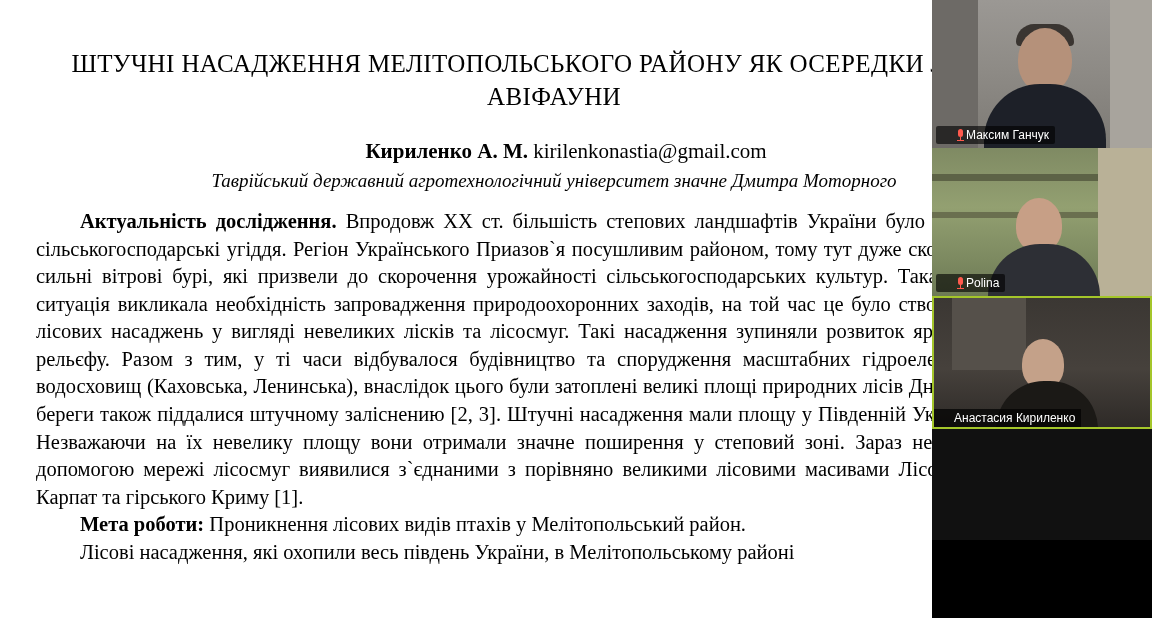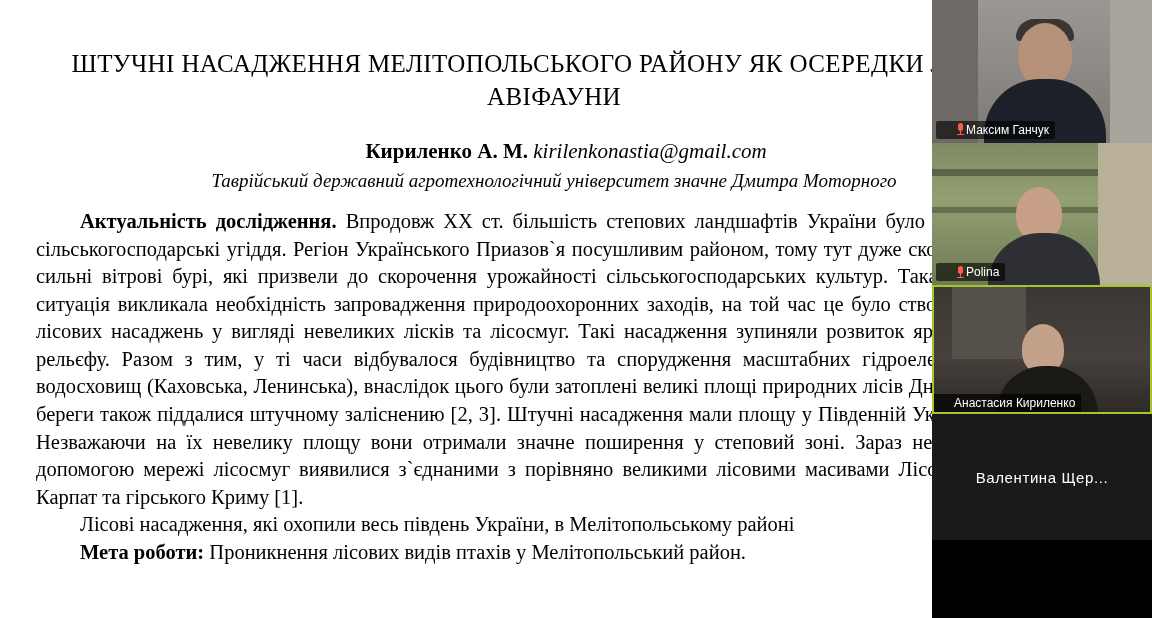--- a/index.html
+++ b/index.html
@@ -46,21 +46,20 @@
   .doc-author {
     text-align: center;
     margin-top: 26px;
     font-size: 21px;
   }
   .doc-author .a-name {
     font-weight: bold;
     margin-left: 24px;
   }
   .doc-author .a-mail {
-    font-style: italic;
   }
   .doc-affil {
     text-align: center;
     margin-top: 6px;
     font-size: 19px;
     font-style: italic;
   }
   .doc-body {
     margin-top: 16px;
     font-size: 20.5px;
@@ -272,24 +271,24 @@
       <span class="a-name">Кириленко А. М.</span>
       <span class="a-mail">kirilenkonastia@gmail.com</span>
     </div>
 
     <div class="doc-affil">Таврійський державний агротехнологічний університет значне Дмитра Моторного</div>
 
     <div class="doc-body">
       <p>
         <span class="lead">Актуальність дослідження.</span><span> Впродовж XX ст. більшість степових ландшафтів України було перетворено на сільськогосподарські угіддя. Регіон Українського Приазов`я посушливим районом, тому тут дуже скоро розпочалися сильні вітрові бурі, які призвели до скорочення урожайності сільськогосподарських культур. Така катастрофічна ситуація викликала необхідність запровадження природоохоронних заходів, на той час це було створення штучних лісових насаджень у вигляді невеликих лісків та лісосмуг. Такі насадження зупиняли розвиток яружно-балкового рельєфу. Разом з тим, у ті часи відбувалося будівництво та спорудження масштабних гідроелектростанцій та водосховищ (Каховська, Ленинська), внаслідок цього були затоплені великі площі природних лісів Дніпра. Пізніше їх береги також піддалися штучному заліснению [2, 3]. Штучні насадження мали площу у Південній Україні біля 2,6%. Незважаючи на їх невелику площу вони отримали значне поширення у степовий зоні. Зараз невеличкі ліси за допомогою мережі лісосмуг виявилися з`єднаними з порівняно великими лісовими масивами Лісостепу, Полісся, Карпат та гірського Криму [1].</span>
       </p>
-      <p>Лісові насадження, які охопили весь південь України, в Мелітопольському районі</p>
       <p>
         <span class="strong-label">Мета роботи:</span><span> Проникнення лісових видів птахів у Мелітопольський район.</span>
       </p>
+      <p>Лісові насадження, які охопили весь південь України, в Мелітопольському районі</p>
     </div>
   </div>
 
   <div class="video-rail">
 
     <div class="tile t1">
       <div class="cam cam1">
         <div class="wall-left"></div>
         <div class="wall-right"></div>
         <div class="hair"></div>
@@ -330,21 +329,18 @@
         <div class="panel"></div>
         <div class="hair"></div>
         <div class="head"></div>
         <div class="torso"></div>
       </div>
       <div class="name-chip">
         <span>Анастасия Кириленко</span>
       </div>
     </div>
 
-    <div class="tile t4">
-      <div class="center-name">Валентина  Щер...</div>
-    </div>
 
   </div>
 
   <div class="rail-filler"></div>
 
 </div>
 
 </body></html>

